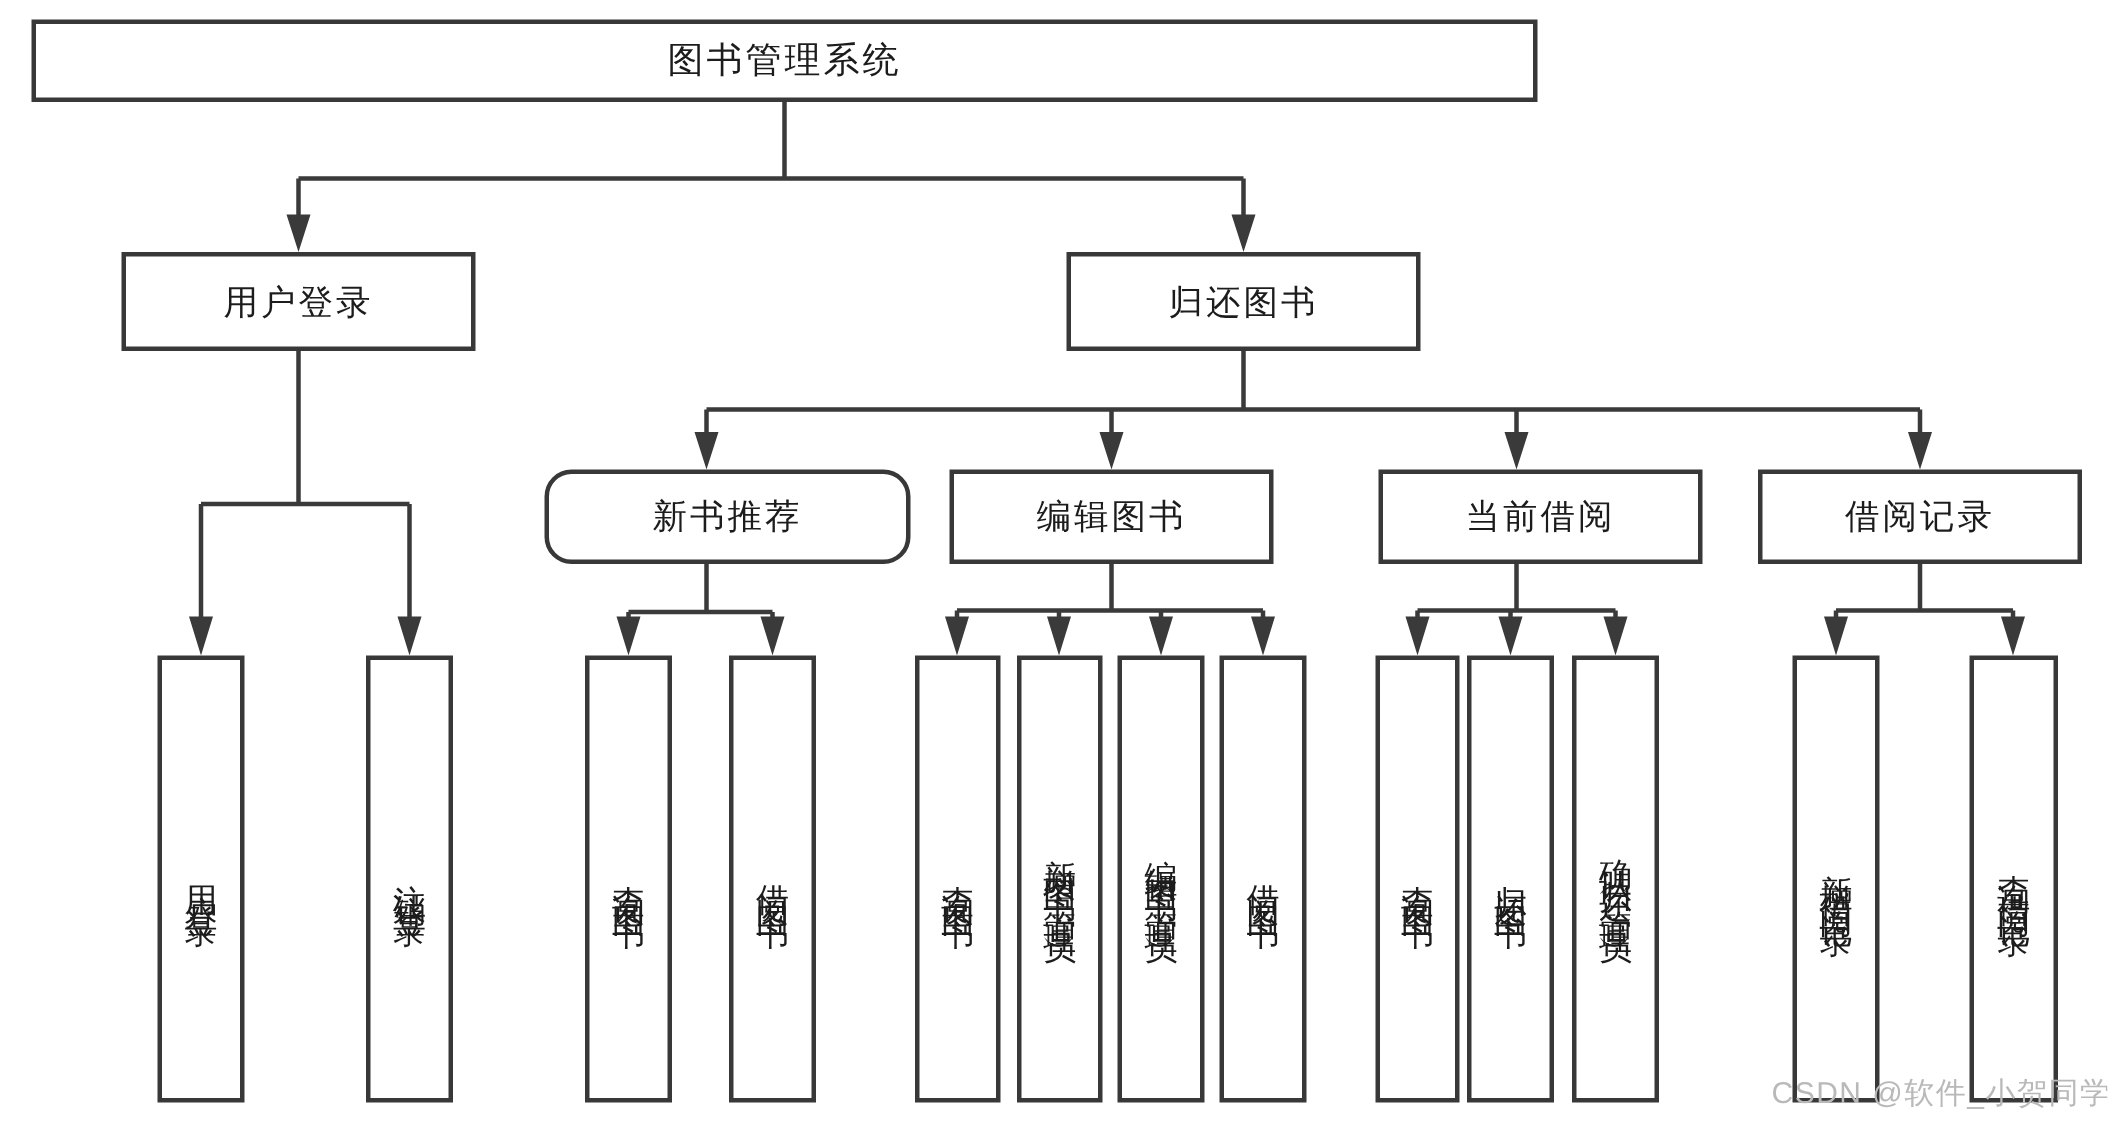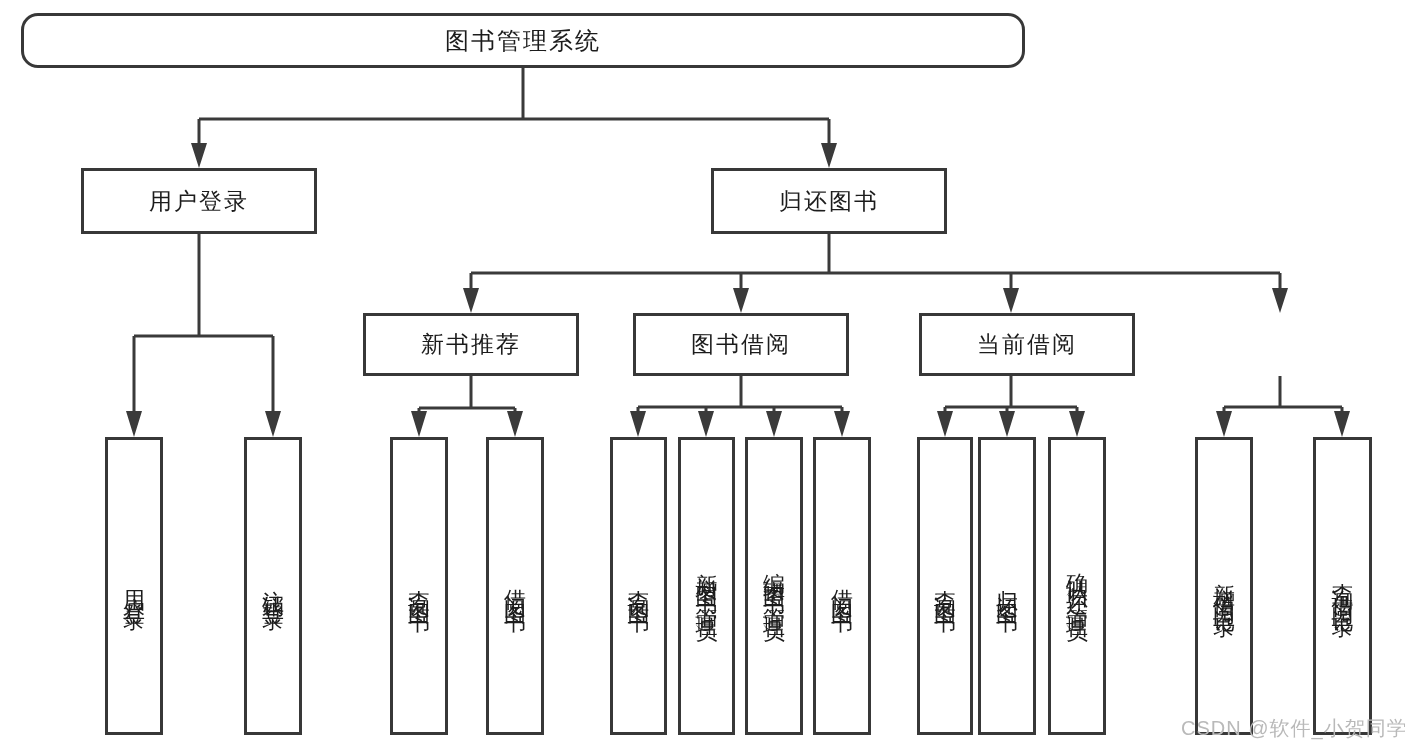--- a/index.html
+++ b/index.html
@@ -33,21 +33,20 @@
     z-index: 2;
     line-height: 1;
   }
   .hbox {
     font-size: 23px;
     letter-spacing: 2px;
   }
   .root-box {
     left: 21px; top: 13px; width: 1004px; height: 55px;
     font-size: 24px;
-    border-radius: 17px;
   }
   .vbox {
     top: 437px;
     height: 298px;
     writing-mode: vertical-rl;
     text-orientation: mixed;
     font-size: 22px;
     letter-spacing: 7px;
     text-align: center;
   }
@@ -115,28 +114,31 @@
     <span>图书管理系统</span>
   </div>
 
   <div class="node hbox" style="left:81px; top:168px; width:236px; height:66px;">
     <span>用户登录</span>
   </div>
   <div class="node hbox" style="left:711px; top:168px; width:236px; height:66px;">
     <span>归还图书</span>
   </div>
 
-  <div class="node hbox" style="left:363px; top:313px; width:216px; height:63px;">
+  <div class="node hbox" style="left:363px; top:313px; width:244px; height:63px;border-radius:18px;">
     <span>新书推荐</span>
   </div>
   <div class="node hbox" style="left:633px; top:313px; width:216px; height:63px;">
-    <span>图书借阅</span>
+    <span>编辑图书</span>
   </div>
   <div class="node hbox" style="left:903px; top:313px; width:216px; height:63px;margin-left:16px;">
     <span>当前借阅</span>
+  </div>
+  <div class="node hbox" style="left:1172px; top:313px; width:216px; height:63px;">
+    <span>借阅记录</span>
   </div>
 
   <div class="node vbox" style="left:105px; width:58px;">
     <span>用户登录</span>
   </div>
   <div class="node vbox" style="left:244px; width:58px;">
     <span>注销登录</span>
   </div>
 
   <div class="node vbox" style="left:390px; width:58px;">

